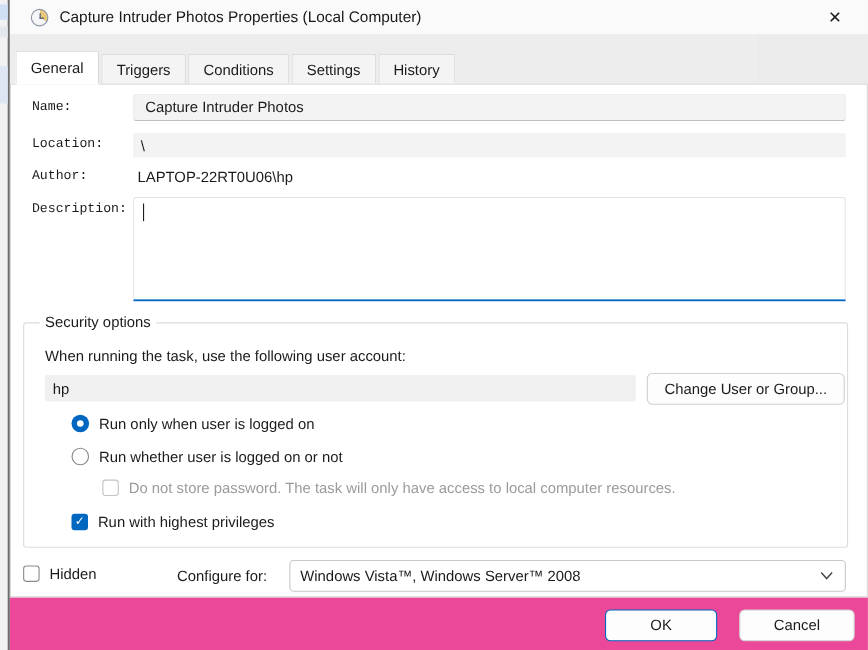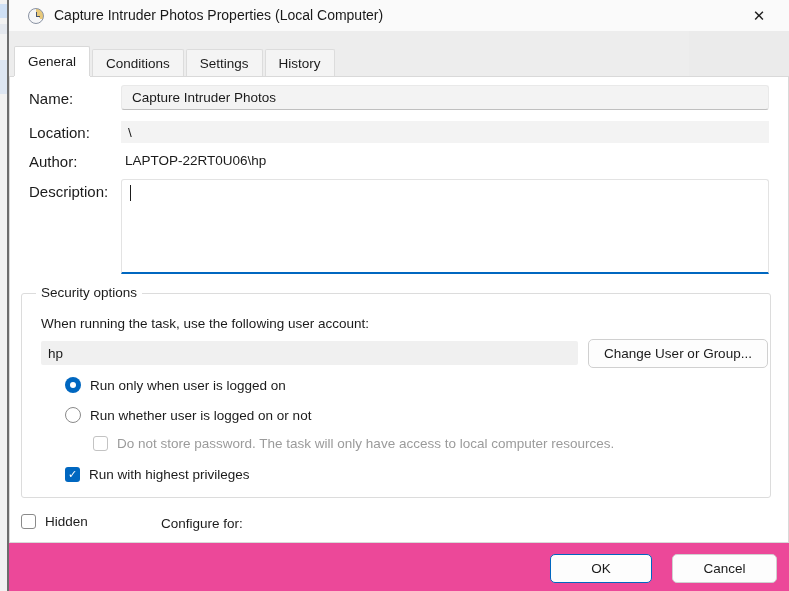--- a/index.html
+++ b/index.html
@@ -34,21 +34,21 @@
   .tab { position:relative; height:27px; padding:0 13px; display:flex; align-items:center;
     font-size:13.5px; color:#1b1b1b; background:#f4f4f4; border:1px solid #dcdcdc; border-bottom:none;
     border-radius:2px 2px 0 0; margin-right:2px; white-space:nowrap; }
   .tab.active { height:30px; background:#ffffff; z-index:3; border-color:#d9d9d9;
     box-shadow:0 1px 0 #ffffff; }
 
   
   .page { position:absolute; left:0; top:76px; width:780px; height:467px; background:#ffffff;
     border:1px solid #d9d9d9; z-index:2; }
 
-  .fld-label { position:absolute; left:19px; font-size:15px; color:#1b1b1b; }
+  .fld-label { position:absolute; left:19px; font-size:12px; color:#1b1b1b;font-family:Liberation Mono, monospace; }
 
   .name-input { position:absolute; left:111px; top:8px; width:648px; height:25px;
     background:#f3f3f3; border:1px solid #e9e9e9; border-bottom:1px solid #bfbfbf; border-radius:3px;
     font-family:inherit; font-size:13.5px; color:#1b1b1b; padding:0 10px; outline:none; }
   .loc-strip { position:absolute; left:111px; top:44px; width:648px; height:22px;
     background:#f3f3f3; font-size:13.5px; display:flex; align-items:center; padding:0 7px; }
   .author-val { position:absolute; left:115px; top:76px; font-size:13.5px; }
 
   .desc-box { position:absolute; left:111px; top:102px; width:648px; height:95px; background:#ffffff;
     border:1px solid #e3e3e3; border-bottom:2px solid #0067c0; border-radius:3px 3px 0 0; }
@@ -107,20 +107,21 @@
 
   <div class="titlebar">
     <span class="app-icon"></span>
     <span class="title-text">Capture Intruder Photos Properties (Local Computer)</span>
     <span class="close-btn">✕</span>
   </div>
 
   <div class="tabstrip">
     <div class="tabs">
       <div class="tab active">General</div>
+      <div class="tab">Triggers</div>
       <div class="tab">Conditions</div>
       <div class="tab">Settings</div>
       <div class="tab">History</div>
     </div>
   </div>
 
   <div class="page">
 
     <span class="fld-label" style="top:13px">Name:</span>
     <input class="name-input" value="Capture Intruder Photos" style="">
@@ -163,20 +164,26 @@
         <span>Run with highest privileges</span>
       </div>
     </div>
 
     <div class="footer-row">
       <div class="hidden-cb">
         <span class="cbx unchecked"></span>
         <span>Hidden</span>
       </div>
       <span class="cfg-label">Configure for:</span>
+      <div class="combo">
+        <span>Windows Vista™, Windows Server™ 2008</span>
+        <svg class="chev" width="13" height="9" viewBox="0 0 13 9">
+          <polyline points="1.5,1.5 6.5,7 11.5,1.5" fill="none" stroke="#484848" stroke-width="1.3"></polyline>
+        </svg>
+      </div>
     </div>
   </div>
 
   <div class="bottombar">
     <button class="btn ok">OK</button>
     <button class="btn cancel">Cancel</button>
   </div>
 
 </div>
 

